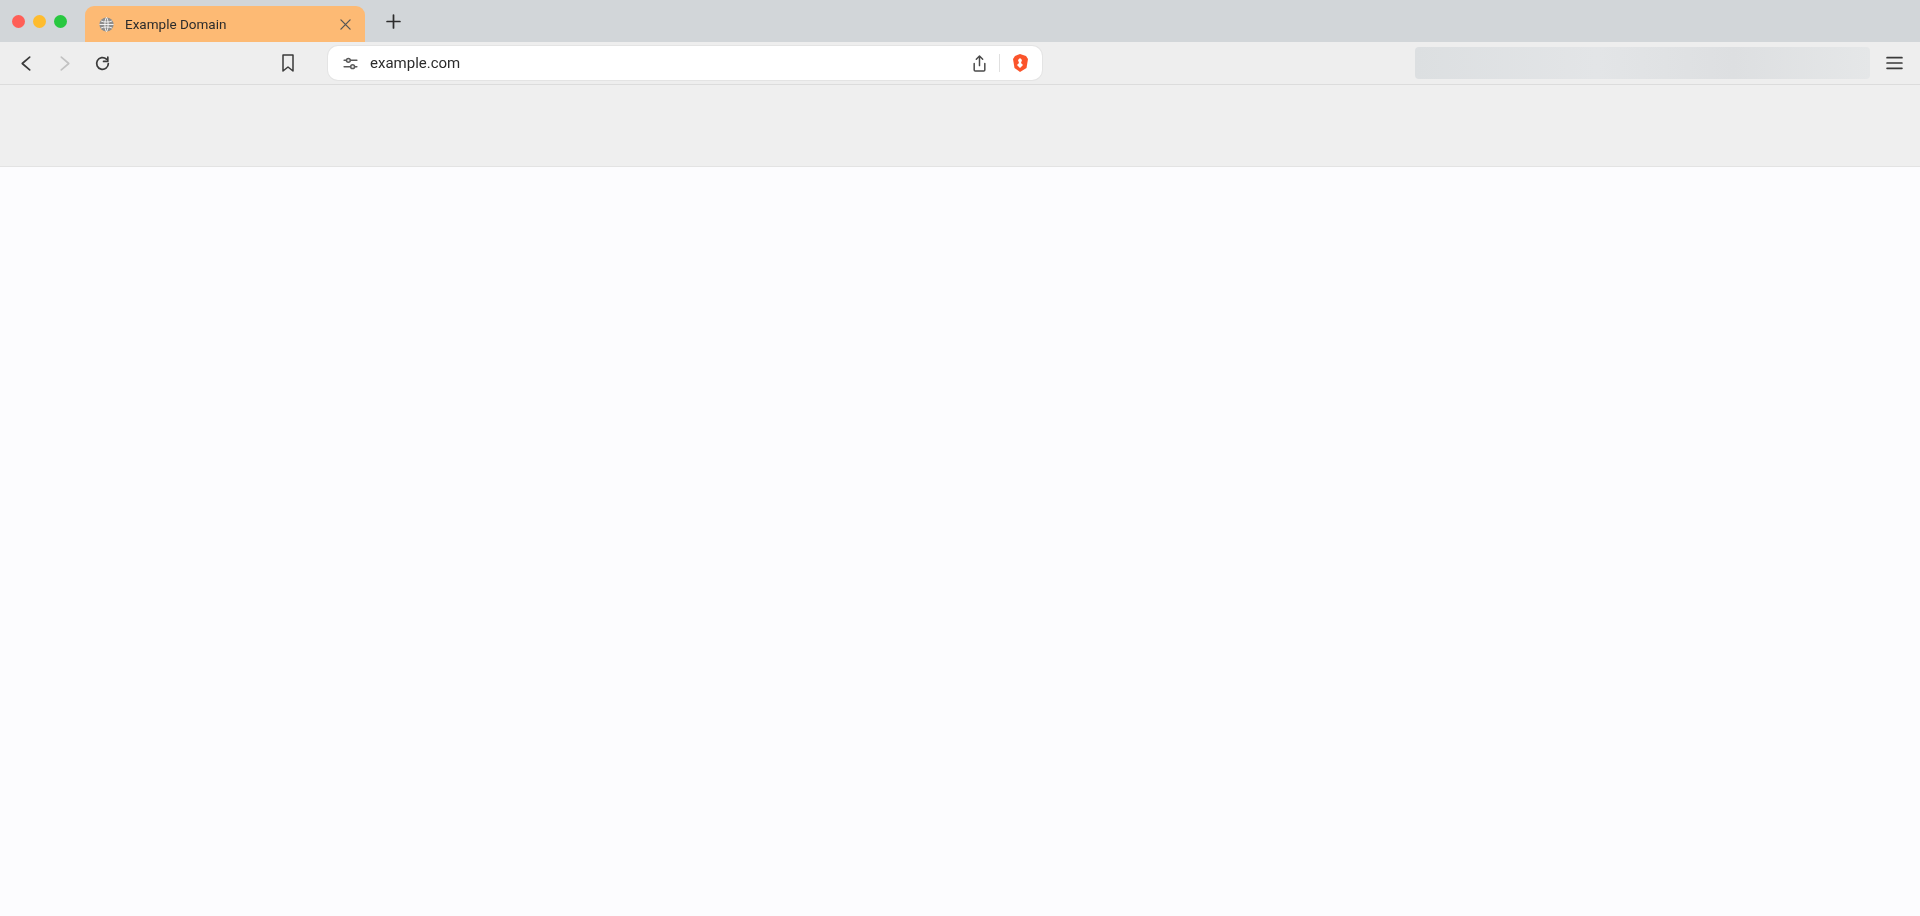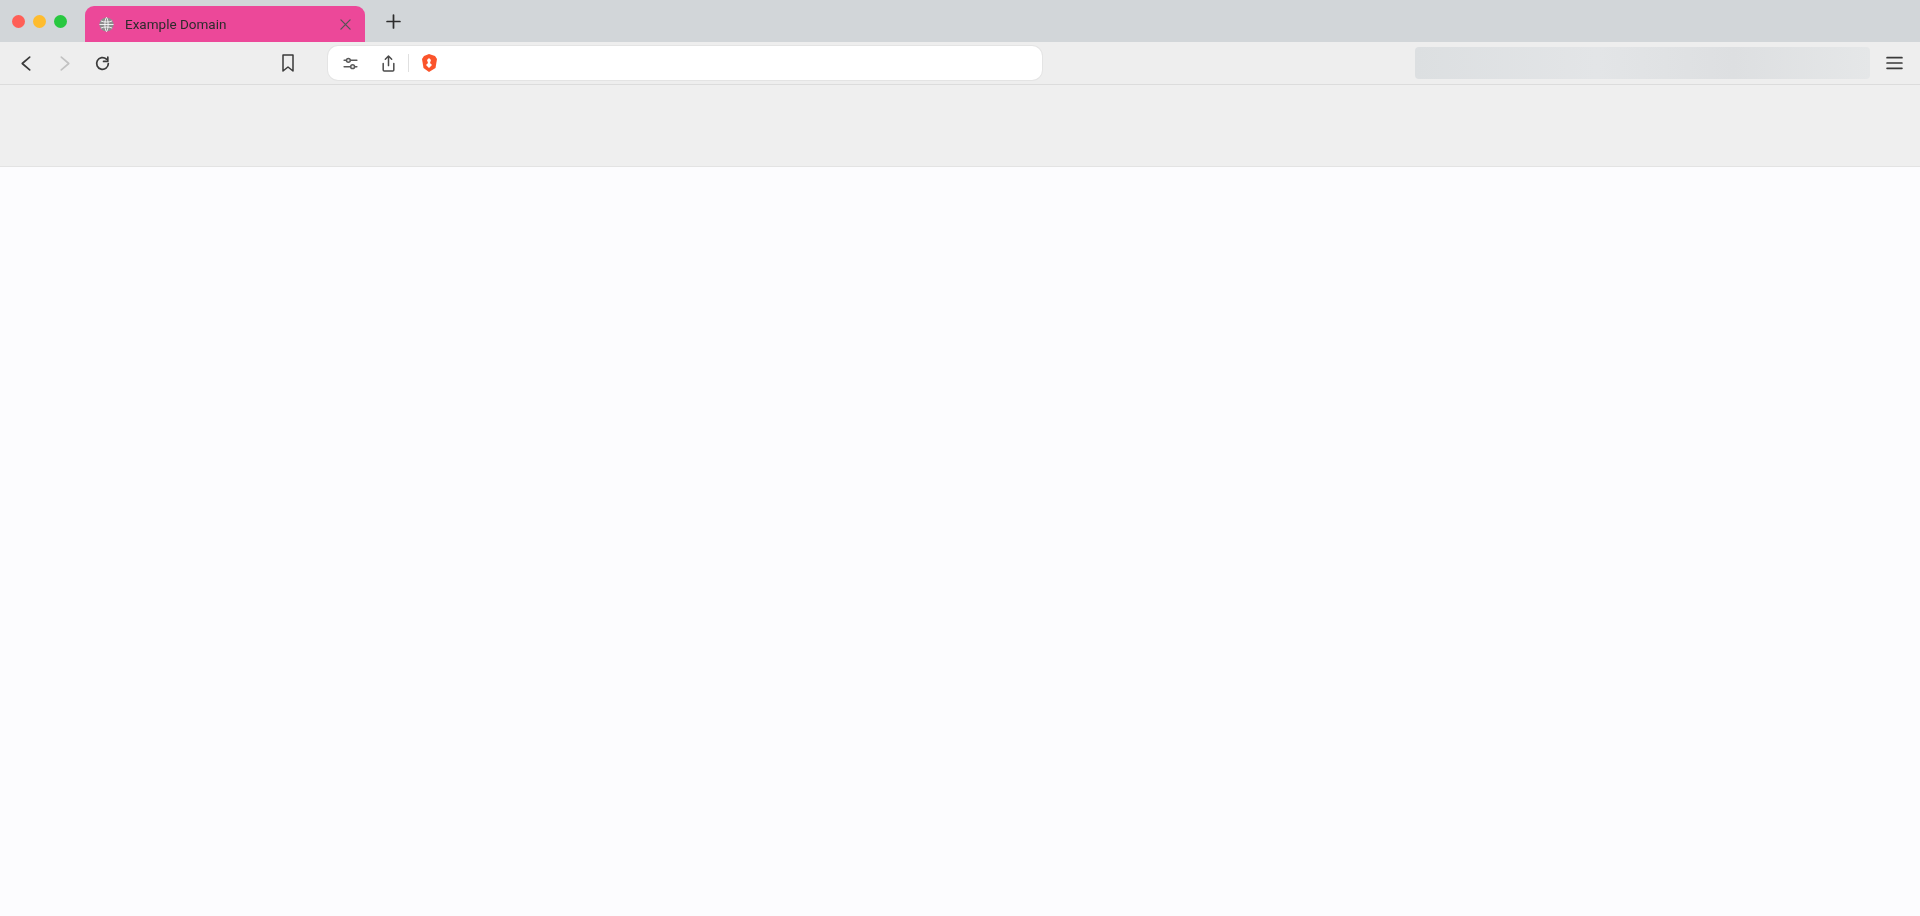--- a/index.html
+++ b/index.html
@@ -16,21 +16,21 @@
   }
   .traffic-lights { display: flex; align-items: center; gap: 8px; margin-right: 18px; }
   .traffic-lights .dot { width: 13px; height: 13px; border-radius: 50%; }
   .dot-red { background: #ff5f57; }
   .dot-yellow { background: #febc2e; }
   .dot-green { background: #28c840; }
 
   .tab {
     height: 36px;
     margin-top: 6px;
-    background: #ec4899;
+    background: #fdba74;
     border-top-left-radius: 9px;
     border-top-right-radius: 9px;
     display: flex;
     align-items: center;
     padding: 0 12px;
     min-width: 280px;
     position: relative;
   }
   .tab .favicon { width: 18px; height: 18px; margin-right: 10px; display:flex; align-items:center; justify-content:center;}
   .tab .title { font-size: 13.5px; color: #2c2c2c; flex: 1; }
@@ -170,20 +170,21 @@
   <div style="width:12px"></div>
 
   <div class="address-bar">
     <span class="site-icon">
       <svg width="17" height="17" viewBox="0 0 16 16" fill="none" stroke="#5a5a5a" stroke-width="1.4" stroke-linecap="round">
         <path d="M2 5h12M2 11h12"></path>
         <circle cx="6" cy="5" r="1.8" fill="#eeeeee"></circle>
         <circle cx="10" cy="11" r="1.8" fill="#eeeeee"></circle>
       </svg>
     </span>
+    <span class="url-text">example.com</span>
     <span class="share">
       <svg width="15" height="17" viewBox="0 0 14 16" fill="none" stroke="#4a4a4a" stroke-width="1.4" stroke-linecap="round" stroke-linejoin="round">
         <path d="M7 1v9M4 4l3-3 3 3"></path>
         <path d="M2 8v6a1 1 0 0 0 1 1h8a1 1 0 0 0 1-1V8"></path>
       </svg>
     </span>
     <span class="divider"></span>
     <span class="brave">
       <svg width="18" height="20" viewBox="0 0 18 20">
         <path d="M9 1l6 2 2 3-1.5 9L9 19 3.5 15 2 6l2-3 5-2z" fill="#fb542b"></path>

